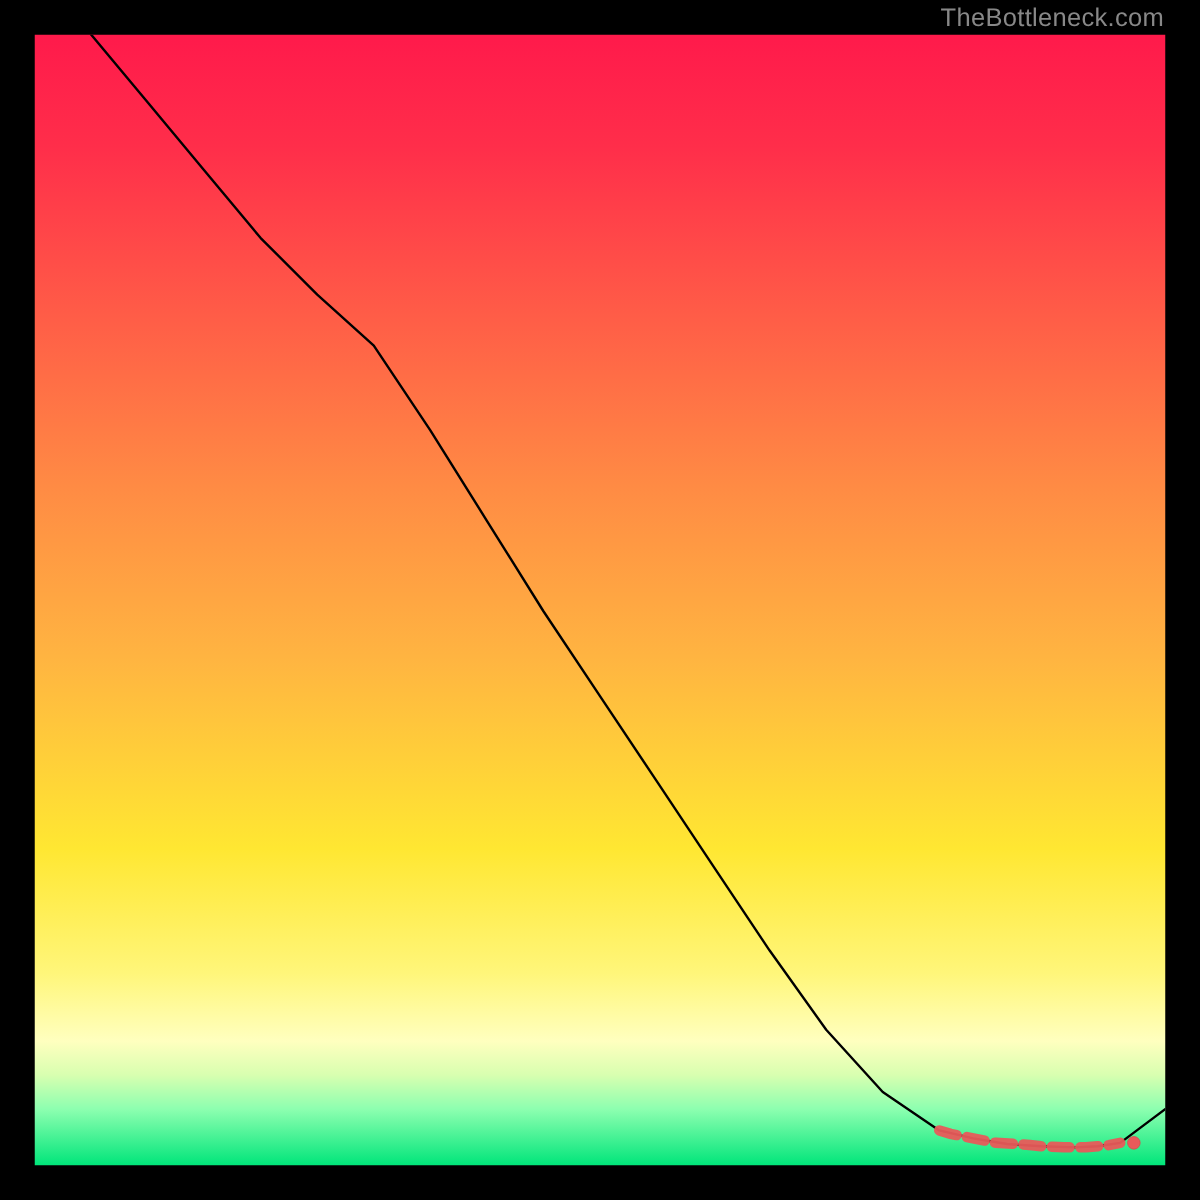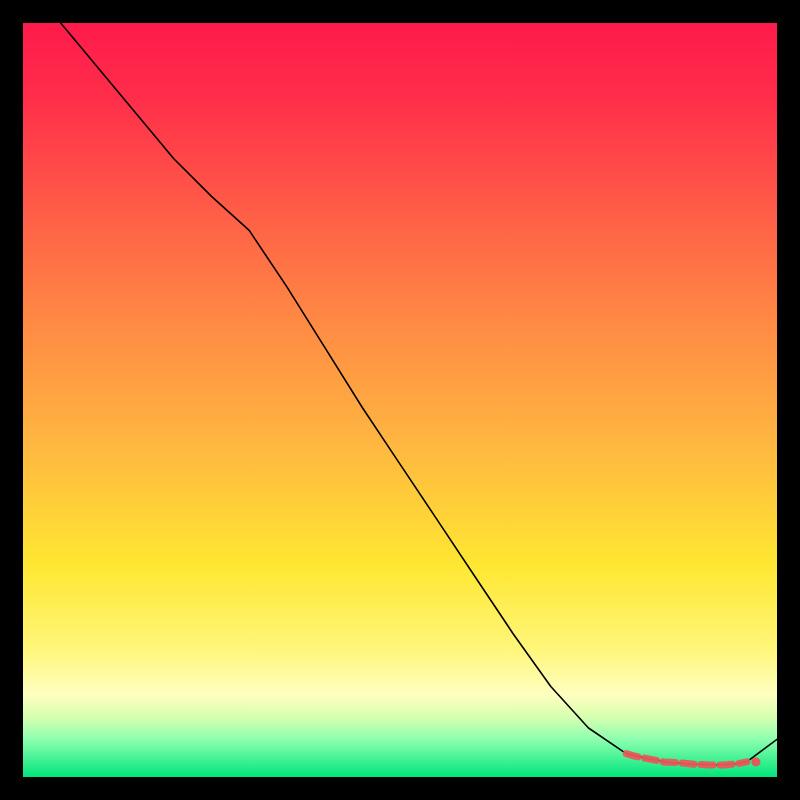--- a/index.html
+++ b/index.html
@@ -56,20 +56,21 @@
     color: #888888;
     letter-spacing: 0.2px;
     user-select: none;
   }
 </style>
 </head>
 <body>
 
 <div class="stage">
 
+  <div class="attribution">TheBottleneck.com</div>
 
   <div class="plot-area">
     <div class="gradient-bg"></div>
     <svg class="curve-svg" width="754" height="754" viewBox="0 0 754 754">
       <g id="curve-layer">
           <path d="M37.7 0.0 L75.4 45.2 L113.1 90.5 L150.8 135.7 L188.5 173.4 L226.2 207.4 L263.9 263.9 L301.6 324.2 L339.3 384.5 L377.0 441.1 L414.7 497.6 L452.4 554.2 L490.1 610.7 L527.8 663.5 L565.5 705.0 L603.2 730.6 L625.8 735.9 L648.4 739.7 L671.1 741.2 L693.7 741.9 L708.8 741.2 L723.8 738.9 L754.0 716.3" fill="none" stroke="#000000" stroke-width="1.6" stroke-linecap="round" stroke-linejoin="round"></path>
         </g>
       <g id="markers-layer">
           <path d="M603.2 730.6 L610.7 732.9 L625.8 735.9 L633.4 737.4 L640.9 738.9 L656.0 739.7 L663.5 740.4 L671.1 741.2 L686.1 741.9 L693.7 741.9 L701.2 741.9 L708.8 741.2 L716.3 740.4 L723.8 738.9" fill="none" stroke="#e85a5a" stroke-width="7" stroke-linecap="round" stroke-dasharray="12 7" opacity="0.95"></path>
           <circle cx="732.9" cy="738.9" r="4.2" fill="#e85a5a" stroke="#d44a4a" stroke-width="0.5"></circle>

